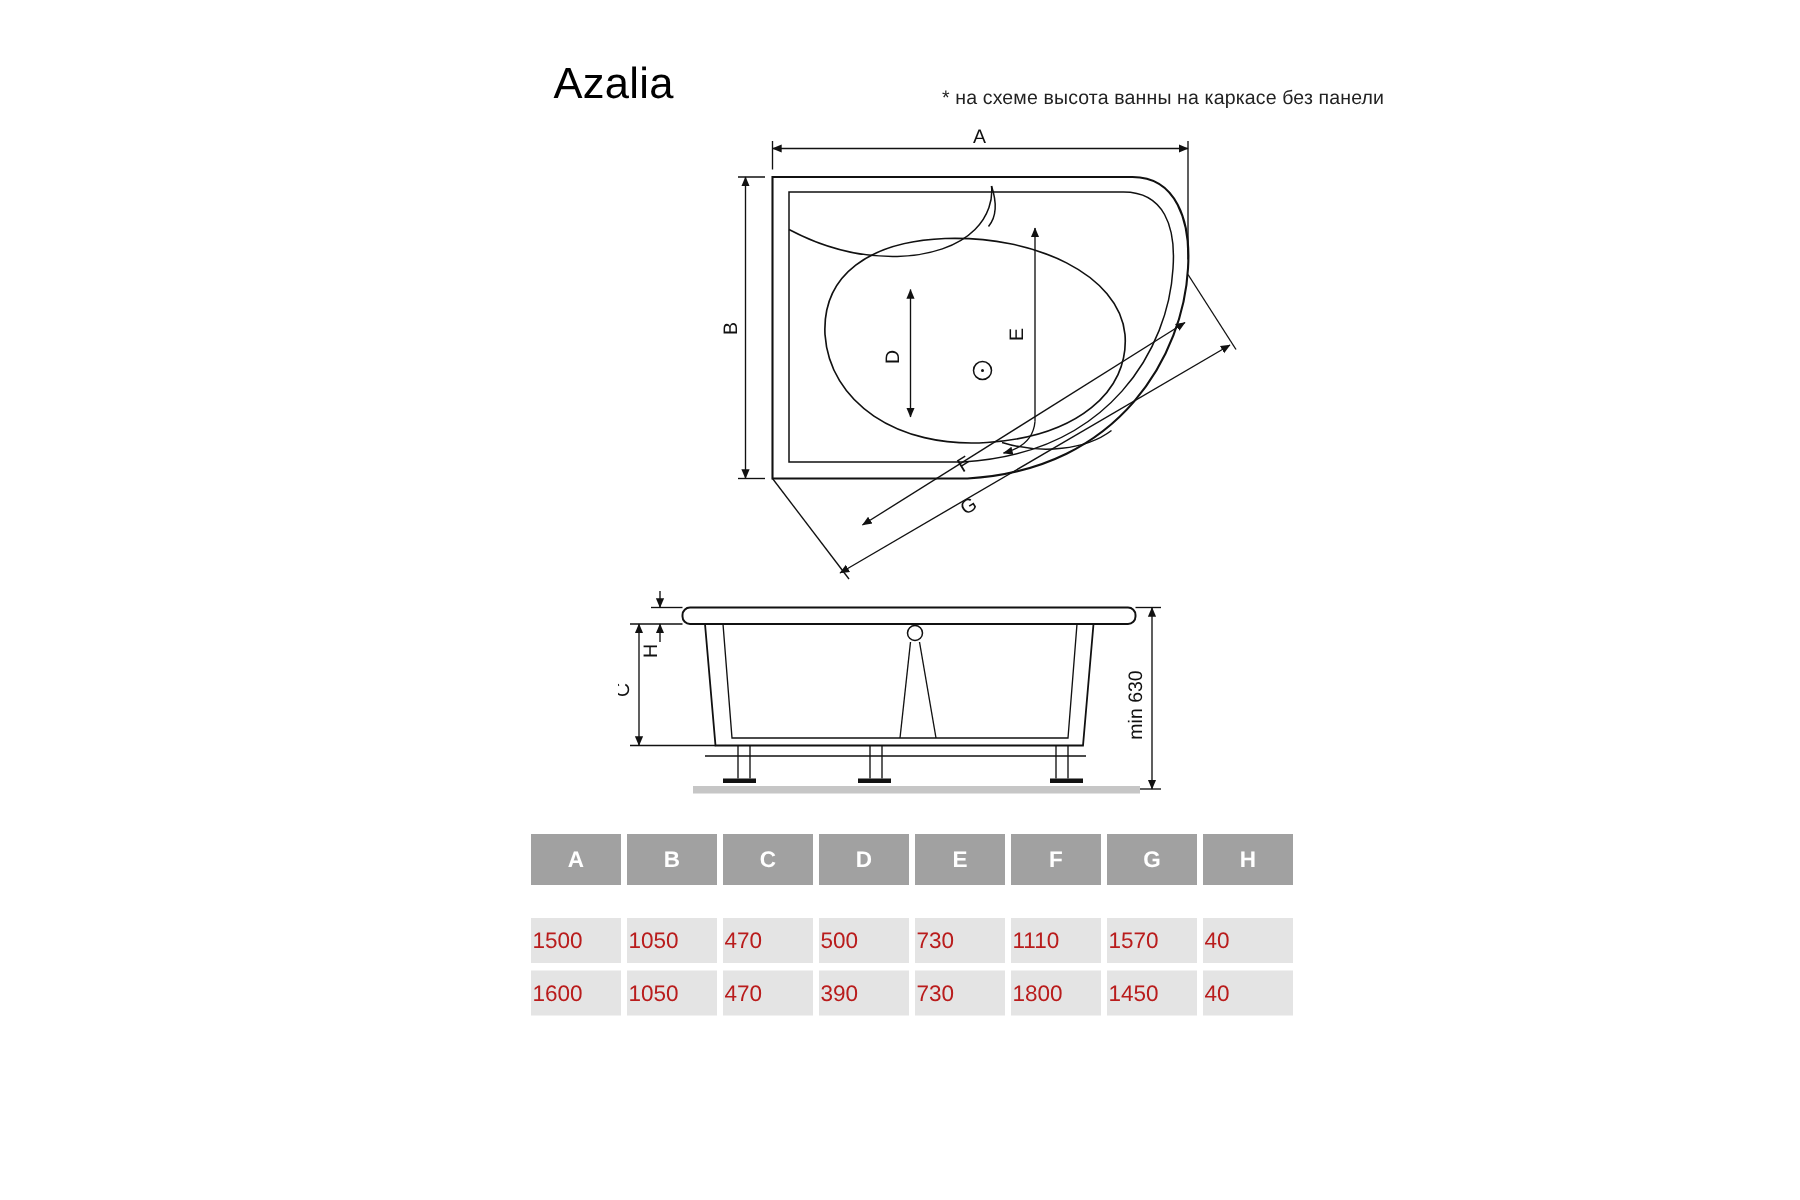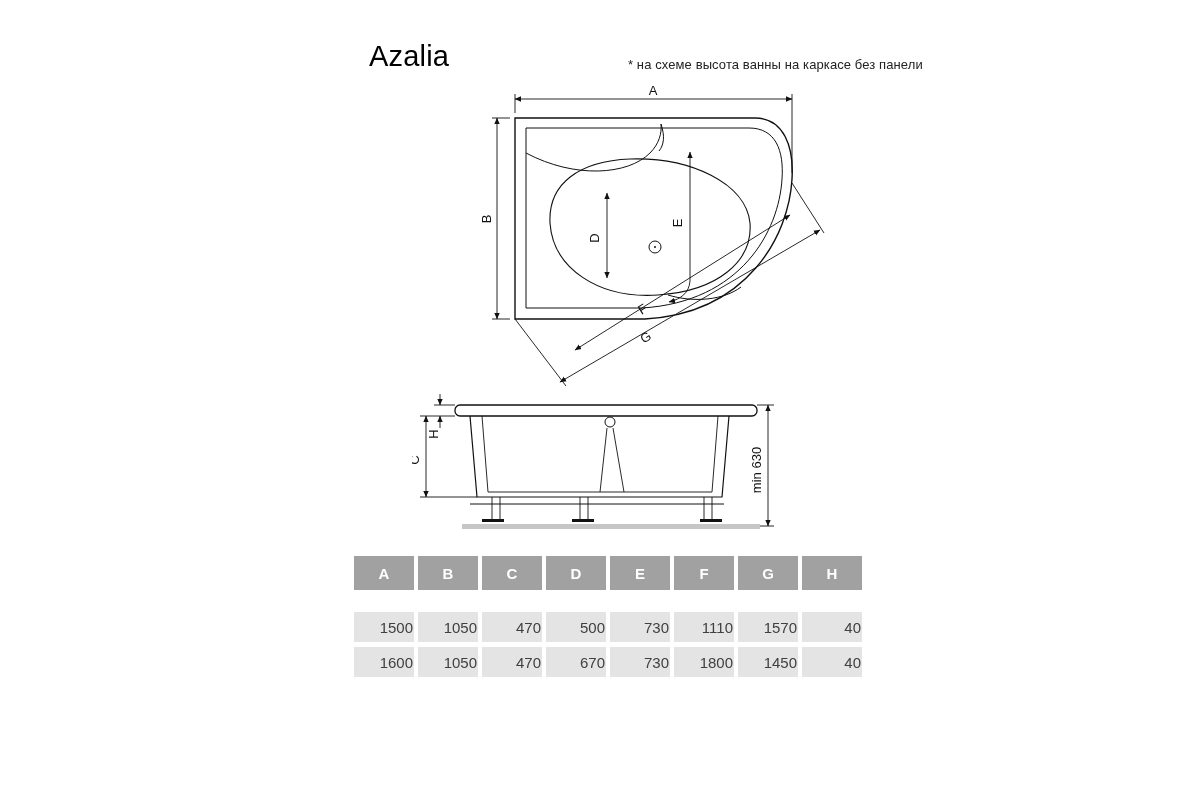--- a/index.html
+++ b/index.html
@@ -21,22 +21,22 @@
   svg text{font-family:"Liberation Sans",sans-serif;font-size:13px;fill:#111;}
   .dims-table{
     position:absolute;left:350px;top:551px;
     border-collapse:separate;border-spacing:4px 5px;
   }
   .dims-table th{
     width:58px;height:32px;background:#a1a1a1;color:#ffffff;
     font-weight:bold;font-size:15px;text-align:center;vertical-align:middle;
   }
   .dims-table td{
-    width:58px;height:28px;background:#e4e4e4;color:#404040;
-    font-size:15px;text-align:right;vertical-align:middle;
+    width:58px;height:28px;background:#e4e4e4;color:#b91c1c;
+    font-size:15px;text-align:left;vertical-align:middle;
   }
   .dims-table tr.gap td{
     height:12px;background:transparent;padding:0;
   }
 </style>
 </head>
 <body>
 
 <div class="page">
 
@@ -165,21 +165,21 @@
         <td>500</td>
         <td>730</td>
         <td>1110</td>
         <td>1570</td>
         <td>40</td>
       </tr>
       <tr>
         <td>1600</td>
         <td>1050</td>
         <td>470</td>
-        <td>670</td>
+        <td>390</td>
         <td>730</td>
         <td>1800</td>
         <td>1450</td>
         <td>40</td>
       </tr>
     </tbody>
   </table>
 
 </div>
 

